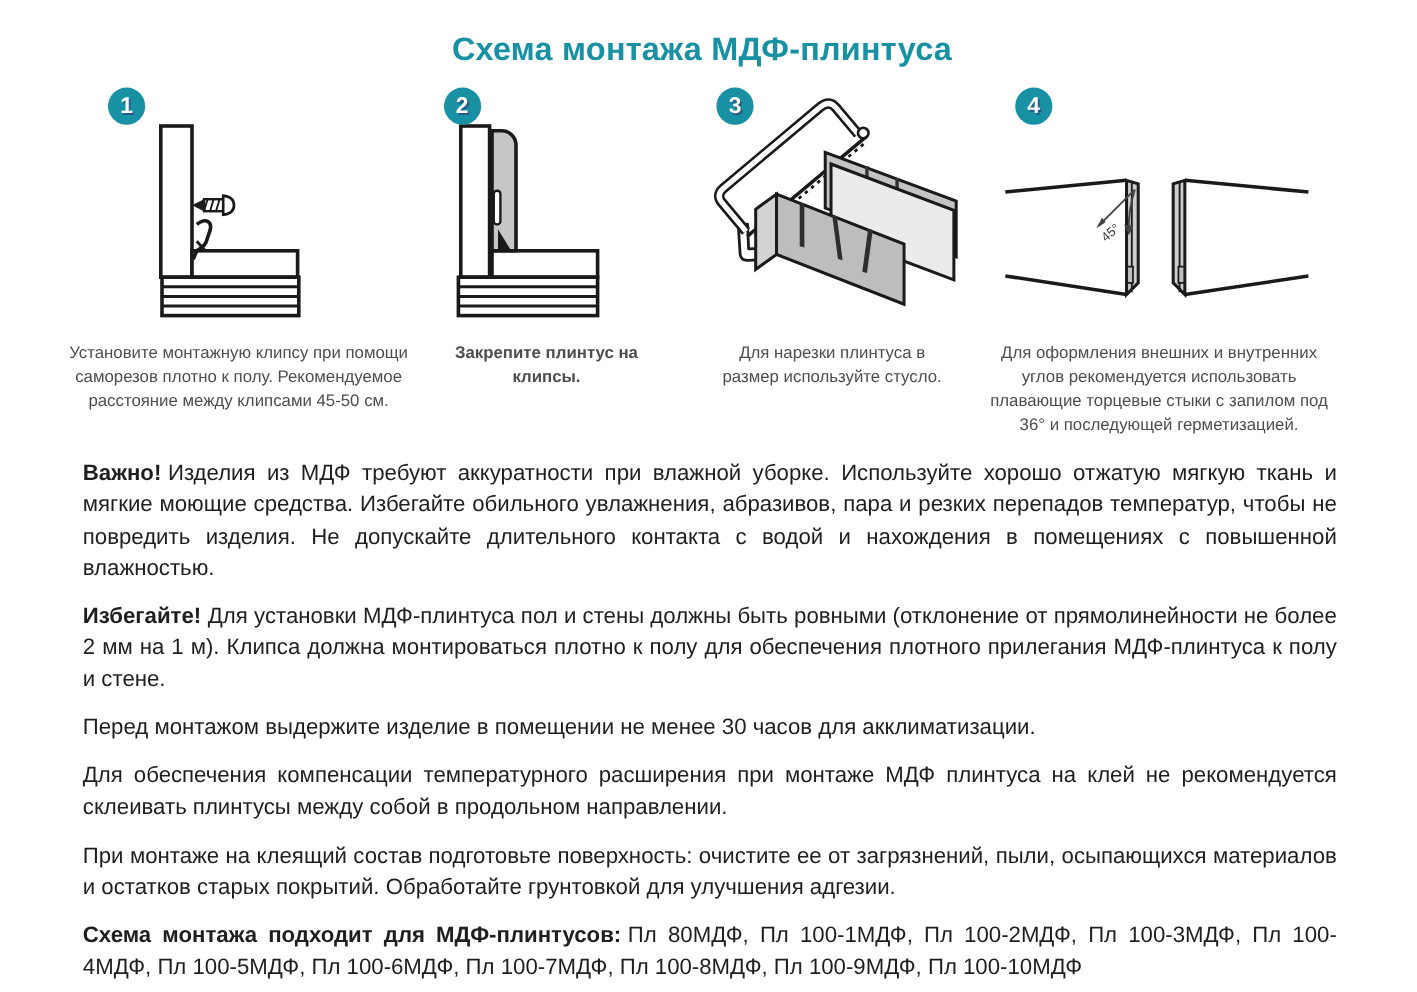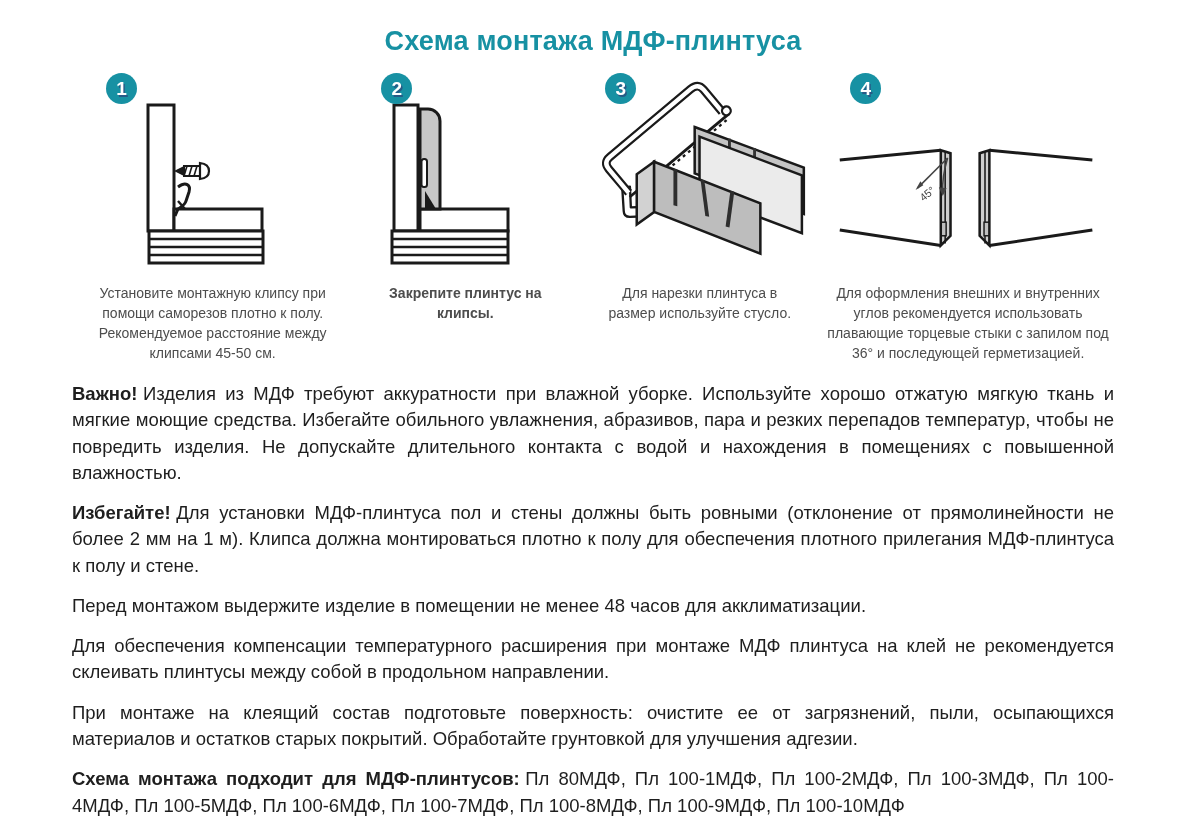--- a/index.html
+++ b/index.html
@@ -1,18 +1,18 @@
 <!DOCTYPE html>
 <html lang="ru"><head>
 <meta charset="utf-8">
 <style>
   * { box-sizing: border-box; margin: 0; padding: 0; }
   html,body { width:1181px; height:827px; background:#ffffff;
     font-family:"Liberation Sans", sans-serif; color:#1e1e1e; }
-  .page { width:1166px; height:827px; padding:16px 52px 10px 72px; overflow:hidden; }
+  .page { width:1166px; height:827px; padding:16px 52px 10px 56px; overflow:hidden; }
 
   h1.title { text-align:center; color:#1791a3; font-size:27px; font-weight:700;
     margin:10px 0 14px 0; letter-spacing:.2px; }
 
   .steps { display:flex; width:100%; margin-bottom:10px; }
   .step { position:relative; padding-top:2px; }
   .step1 { width:27%; } .step2 { width:21.5%; } .step3 { width:23.5%; } .step4 { width:28%; }
 
   .badge { position:absolute; top:2px; left:28px; width:31px; height:31px;
     border-radius:50%; background:#1791a3; color:#fff; font-weight:700; font-size:19px;
@@ -23,21 +23,21 @@
   .illus { height:196px; display:flex; align-items:flex-end; justify-content:center; }
   .illus svg { display:block; }
 
   .caption { margin:14px auto 0 auto; font-size:14px; line-height:1.43;
     color:#4d4d4d; text-align:center; }
   .step1 .caption { max-width:292px; }
   .step2 .caption { max-width:170px;font-weight:bold; }
   .step3 .caption { max-width:200px; }
   .step4 .caption { max-width:302px; }
 
-  .notes { margin-top:18px; }
+  .notes { margin-top:18px;margin-left:13px; }
   .notes p { font-size:18.5px; line-height:1.42; text-align:justify;
     color:#1e1e1e; margin-bottom:14px; }
   .lead { font-weight:700; }
   .lead:not(:empty) { margin-right:.3em; }
 
   
   .ln { stroke:#1a1a1a; fill:none; }
   .wh { stroke:#1a1a1a; fill:#ffffff; }
 </style>
 </head>
@@ -155,19 +155,19 @@
           </g>
         </svg>
       </div>
       <p class="caption">Для оформления внешних и внутренних углов рекомендуется использовать плавающие торцевые стыки с запилом под 36° и последующей герметизацией.</p>
     </div>
   </div>
 
   <div class="notes">
     <p><b class="lead">Важно!</b><span>Изделия из МДФ требуют аккуратности при влажной уборке. Используйте хорошо отжатую мягкую ткань и мягкие моющие средства. Избегайте обильного увлажнения, абразивов, пара и резких перепадов температур, чтобы не повредить изделия. Не допускайте длительного контакта с водой и нахождения в помещениях с повышенной влажностью.</span></p>
     <p><b class="lead">Избегайте!</b><span>Для установки МДФ-плинтуса пол и стены должны быть ровными (отклонение от прямолинейности не более 2 мм на 1 м). Клипса должна монтироваться плотно к полу для обеспечения плотного прилегания МДФ-плинтуса к полу и стене.</span></p>
-    <p><b class="lead"></b><span>Перед монтажом выдержите изделие в помещении не менее 48 часов для акклиматизации.</span></p>
+    <p><b class="lead"></b><span>Перед монтажом выдержите изделие в помещении не менее 30 часов для акклиматизации.</span></p>
     <p><b class="lead"></b><span>Для обеспечения компенсации температурного расширения при монтаже МДФ плинтуса на клей не рекомендуется склеивать плинтусы между собой в продольном направлении.</span></p>
     <p><b class="lead"></b><span>При монтаже на клеящий состав подготовьте поверхность: очистите ее от загрязнений, пыли, осыпающихся материалов и остатков старых покрытий. Обработайте грунтовкой для улучшения адгезии.</span></p>
     <p><b class="lead">Схема монтажа подходит для МДФ-плинтусов:</b><span>Пл 80МДФ, Пл 100-1МДФ, Пл 100-2МДФ, Пл 100-3МДФ, Пл 100-4МДФ, Пл 100-5МДФ, Пл 100-6МДФ, Пл 100-7МДФ, Пл 100-8МДФ, Пл 100-9МДФ, Пл 100-10МДФ</span></p>
   </div>
 
 </div>
 
 </body></html>

